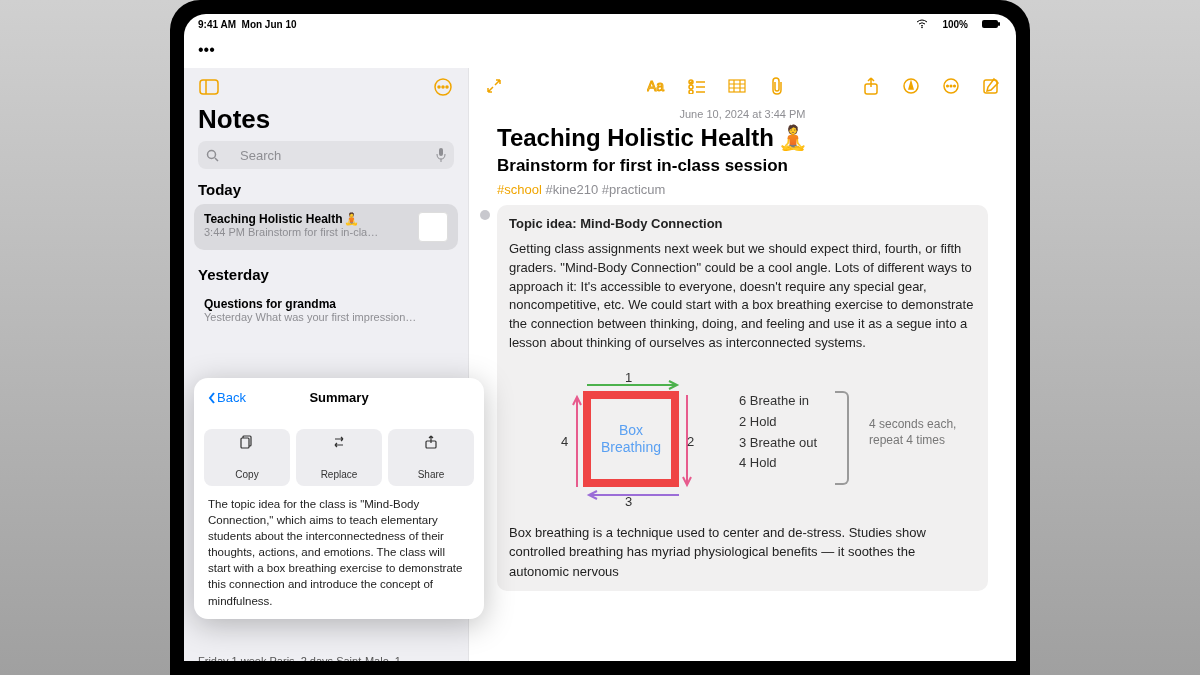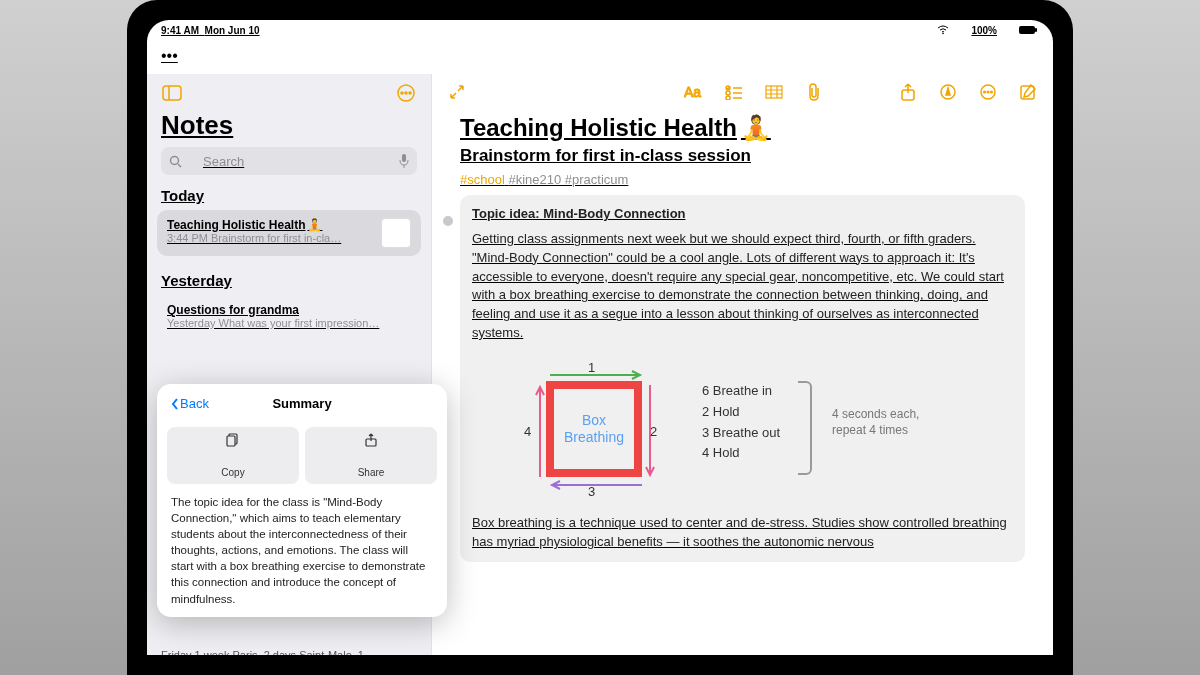--- a/index.html
+++ b/index.html
@@ -1,39 +1,39 @@
 <!DOCTYPE html>
 <html><head>
 <meta charset="utf-8">
 <style>
 * { margin:0; padding:0; box-sizing:border-box; font-family:-apple-system,BlinkMacSystemFont,"Helvetica Neue",sans-serif; -webkit-font-smoothing:antialiased; }
 body { background:#fff; display:flex; justify-content:center; align-items:flex-start; }
 .page { width:1200px; height:675px; background:linear-gradient(#d0d0d0,#a0a0a0); display:flex; justify-content:center; align-items:center; }
-.device { width:946px; height:675px; background:#000; border-radius:30px 30px 0 0; padding:20px; position:relative; overflow:hidden;text-decoration:underline; }
+.device { width:860px; height:675px; background:#000; border-radius:30px 30px 0 0; padding:14px; position:relative; overflow:hidden; }
 .screen { width:100%; height:100%; background:#fff; border-radius:22px 22px 0 0; overflow:hidden; position:relative; }
 .statusbar { height:18px; display:flex; justify-content:space-between; align-items:center; padding:2px 14px 0 14px; font-size:10px; font-weight:600; color:#000; }
-.statusbar .right { display:flex; gap:22px; align-items:center; }
+.statusbar .right { display:flex; gap:14px; align-items:center; }
 .app { display:flex; height:calc(100% - 18px); }
 .sidebar { width:285px; background:#efeff3; border-right:1px solid #e3e3e6; display:flex; flex-direction:column; position:relative; }
 .sidebar-top { display:flex; justify-content:space-between; padding:8px 14px 4px; }
 .icon-btn { width:22px; height:22px; display:flex; align-items:center; justify-content:center; }
 .yellow { color:#f0a500; }
 .title { font-size:26px; font-weight:800; padding:2px 14px 6px; }
 .search { margin:0 14px 8px; height:28px; background:#e2e2e6; border-radius:8px; display:flex; align-items:center; padding:0 8px; color:#8e8e93; font-size:13px; gap:21px; }
 .search .mic { margin-left:auto; }
 .section-header { font-size:15px; font-weight:700; padding:4px 14px; }
 .note-card { margin:2px 10px; padding:8px 10px; border-radius:10px; display:flex; gap:8px; align-items:flex-start; }
 .note-card.selected { background:#dadade; }
 .note-card .txt { flex:1; overflow:hidden; }
 .note-card .t { font-size:12px; font-weight:700; display:flex; align-items:center; gap:2px; }
 .note-card .s { font-size:11px; color:#8e8e93; white-space:nowrap; overflow:hidden; text-overflow:ellipsis; }
 .note-card .thumb { width:30px; height:30px; background:#fff; border:1px solid #ddd; border-radius:4px; }
 .note-card.plain { background:transparent; }
 .summary-popover { position:absolute; left:10px; top:310px; width:290px; background:#fff; border-radius:14px; box-shadow:0 6px 30px rgba(0,0,0,.25); padding:12px 10px 10px; }
-.summary-top { display:flex; justify-content:center; position:relative; margin-bottom:16px; }
+.summary-top { display:flex; justify-content:center; position:relative; margin-bottom:24px; }
 .summary-top .back { position:absolute; left:4px; color:#007aff; font-size:13px; display:flex; align-items:center; gap:1px; }
 .summary-top .ttl { font-size:13px; font-weight:700; }
 .summary-actions { display:flex; gap:6px; margin-bottom:10px; }
 .sum-btn { flex:1; background:#ededf0; border-radius:8px; padding:6px 0; display:flex; flex-direction:column; align-items:center; font-size:10px; color:#333; gap:20px; }
 .summary-body { font-size:11.5px; line-height:1.4; color:#222; padding:0 4px; }
 .hidden-note { position:absolute; bottom:30px; left:14px; right:14px; font-size:11px; color:#555; white-space:nowrap; overflow:hidden; text-overflow:ellipsis; }
 .main { flex:1; display:flex; flex-direction:column; overflow:hidden; }
 .toolbar { height:36px; display:flex; align-items:center; padding:0 14px; gap:18px; }
 .toolbar .spacer { flex:1; }
 .toolbar svg { stroke:#f0a500; }
@@ -163,20 +163,28 @@
                     <svg width="14" height="14" viewBox="0 0 14 14" fill="none" stroke="#333" stroke-width="1.2">
                       <rect x="3" y="1" width="8" height="10" rx="1"></rect>
                       <rect x="1" y="3" width="8" height="10" rx="1" fill="#ededf0"></rect>
                     </svg>
                   </span>
         <span>Copy</span>
       </div>
       <div class="sum-btn">
         <span>
                     <svg width="14" height="14" viewBox="0 0 14 14" fill="none" stroke="#333" stroke-width="1.2">
+                      <path d="M3 4 H11 M11 4 L9 2 M11 4 L9 6 M11 10 H3 M3 10 L5 8 M3 10 L5 12"></path>
+                    </svg>
+                  </span>
+        <span>Replace</span>
+      </div>
+      <div class="sum-btn">
+        <span>
+                    <svg width="14" height="14" viewBox="0 0 14 14" fill="none" stroke="#333" stroke-width="1.2">
                       <path d="M7 1 L7 8 M7 1 L5 3 M7 1 L9 3"></path>
                       <rect x="2" y="6" width="10" height="7" rx="1"></rect>
                     </svg>
                   </span>
         <span>Share</span>
       </div>
     </div>
     <div class="summary-body">The topic idea for the class is "Mind-Body Connection," which aims to teach elementary students about the interconnectedness of their thoughts, actions, and emotions. The class will start with a box breathing exercise to demonstrate this connection and introduce the concept of mindfulness.</div>
   </div>
 </div>
@@ -240,20 +248,21 @@
                   <circle cx="12.5" cy="9" r="0.8" fill="currentColor"></circle>
                 </svg>
               </span>
     <span class="icon-btn yellow">
                 <svg width="18" height="18" viewBox="0 0 18 18" fill="none" stroke="currentColor" stroke-width="1.5">
                   <rect x="2" y="3" width="13" height="13" rx="2"></rect>
                   <path d="M12 2 L16 6 L9 13 L5 14 L6 10 Z"></path>
                 </svg>
               </span>
   </div>
+  <div class="doc-date">June 10, 2024 at 3:44 PM</div>
   <div class="doc">
     <h1>
                 <span>Teaching Holistic Health</span>
                 <span>🧘</span>
               </h1>
     <div class="drag-handle"></div>
     <h2>Brainstorm for first in-class session</h2>
     <div class="tags"><span class="t1">#school</span> <span class="t2">#kine210 #practicum</span></div>
     <div class="block">
       <span class="btitle">Topic idea: Mind-Body Connection</span>

